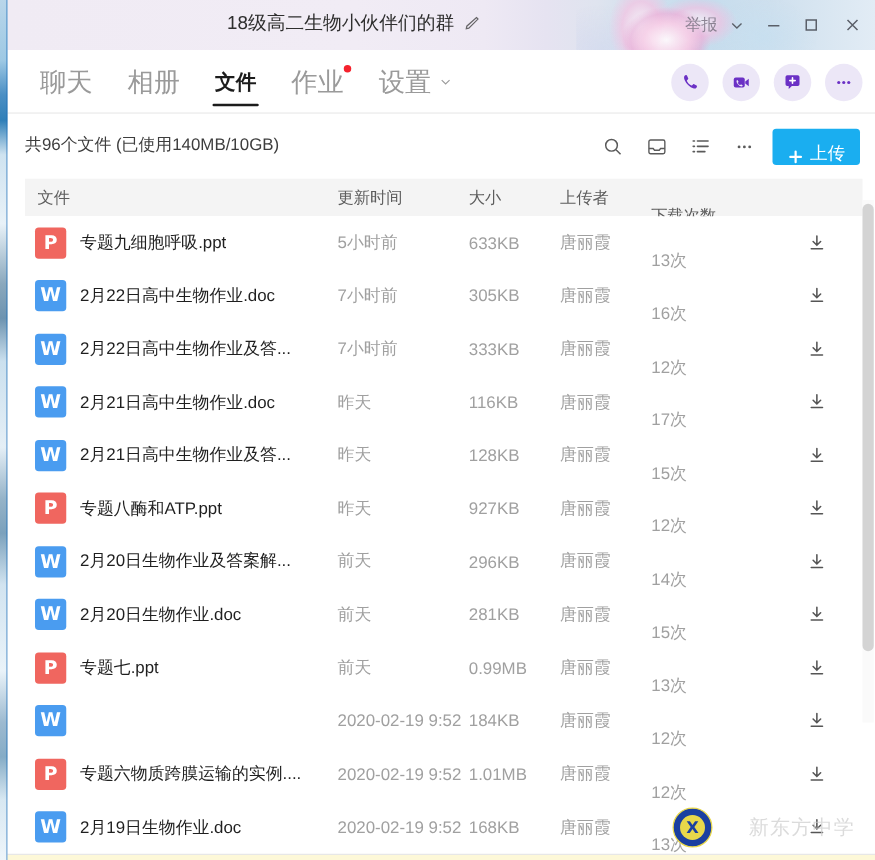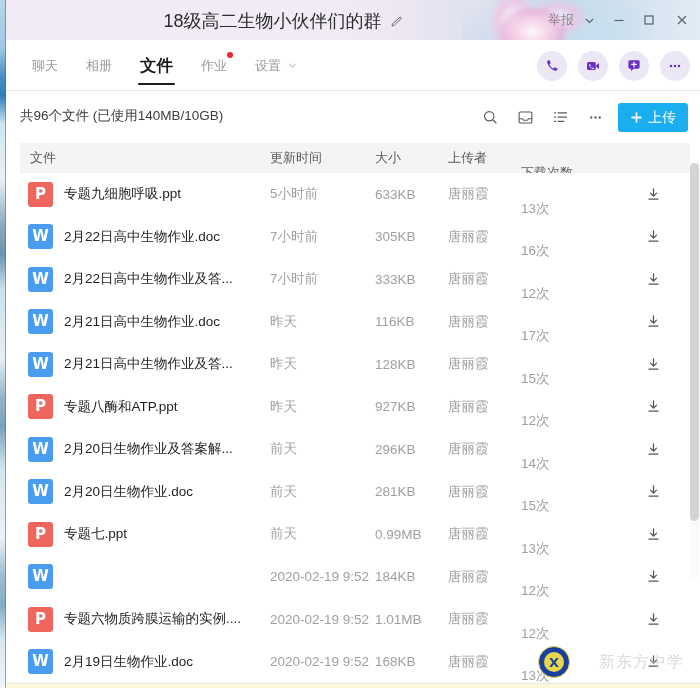--- a/index.html
+++ b/index.html
@@ -50,21 +50,21 @@
       radial-gradient(ellipse 30px 40px at 82px 84px, rgba(250,214,236,.8) 0%, rgba(236,176,216,.55) 52%, rgba(236,176,216,0) 80%),
       radial-gradient(ellipse 60px 44px at 150px 60px, rgba(197,223,240,.65) 0%, rgba(197,223,240,0) 72%),
       radial-gradient(ellipse 70px 50px at 20px 70px, rgba(206,214,238,.55) 0%, rgba(206,214,238,0) 72%);
     filter: blur(.4px);
   }
   .title-row {
     position: absolute; top: 9px; left: 0; right: 0;
     display: flex; align-items: center; justify-content: center;
     gap: 8px; padding-right: 140px;
   }
-  .title-text { font-size: 18px; color: #2e2e2e; white-space: nowrap; }
+  .title-text { font-size: 15px; color: #2e2e2e; white-space: nowrap; }
   .edit-pencil { width: 13px; height: 13px; display: block; opacity: .75; }
   .report-btn {
     position: absolute; right: 126px; top: 11px;
     font-size: 13px; color: #7c7484; opacity: .85;
   }
   .win-ctrls {
     position: absolute; right: 0; top: 0; height: 40px;
     display: flex; align-items: center;
   }
   .win-btn {
@@ -75,21 +75,21 @@
   .win-btn svg { display: block; }
 
   
   .tabbar {
     position: absolute; left: 6px; top: 40px; right: 0; height: 51px;
     background: #ffffff; border-bottom: 1px solid #e8e8e8;
   }
   .tabs { position: absolute; left: 12px; top: 0; height: 51px; display: flex; align-items: center; }
   .tab {
     position: relative; padding: 0 14px; height: 51px;
-    display: flex; align-items: center; font-size: 13px; color: #9a9a9a;
+    display: flex; align-items: center; font-size: 21px; color: #9a9a9a;
   }
   .tab.active { color: #1c1c1c; font-weight: bold; font-size: 16.5px; }
   .tab.active .underline {
     position: absolute; left: 12px; right: 12px; bottom: 6px;
     height: 2.5px; background: #1c1c1c; border-radius: 1px;
   }
   .tab .reddot {
     position: absolute; right: 8px; top: 12px;
     width: 6px; height: 6px; border-radius: 50%; background: #f5222d;
   }
@@ -117,21 +117,21 @@
   .toolicons {
     position: absolute; right: 96px; top: 0; height: 52px;
     display: flex; align-items: center; gap: 18px; color: #5a5a5a;
   }
   .toolicon { display: flex; align-items: center; justify-content: center; }
   .toolicon svg { display: block; }
   .upload-btn {
     position: absolute; right: 12px; top: 12px;
     height: 29px; padding: 0 12px; border-radius: 3px;
     background: #1aaef0; color: #fff; font-size: 14px;
-    display: flex; align-items: center; gap: 5px;
+    display: flex; align-items: flex-end; gap: 5px;
   }
   .upload-btn svg { display: block; }
 
   
   .thead {
     position: absolute; left: 20px; top: 143px; right: 10px; height: 30px;
     background: #f4f4f4; display: flex; align-items: center;
     font-size: 13px; color: #5d5d5d;
   }
   .filelist {

